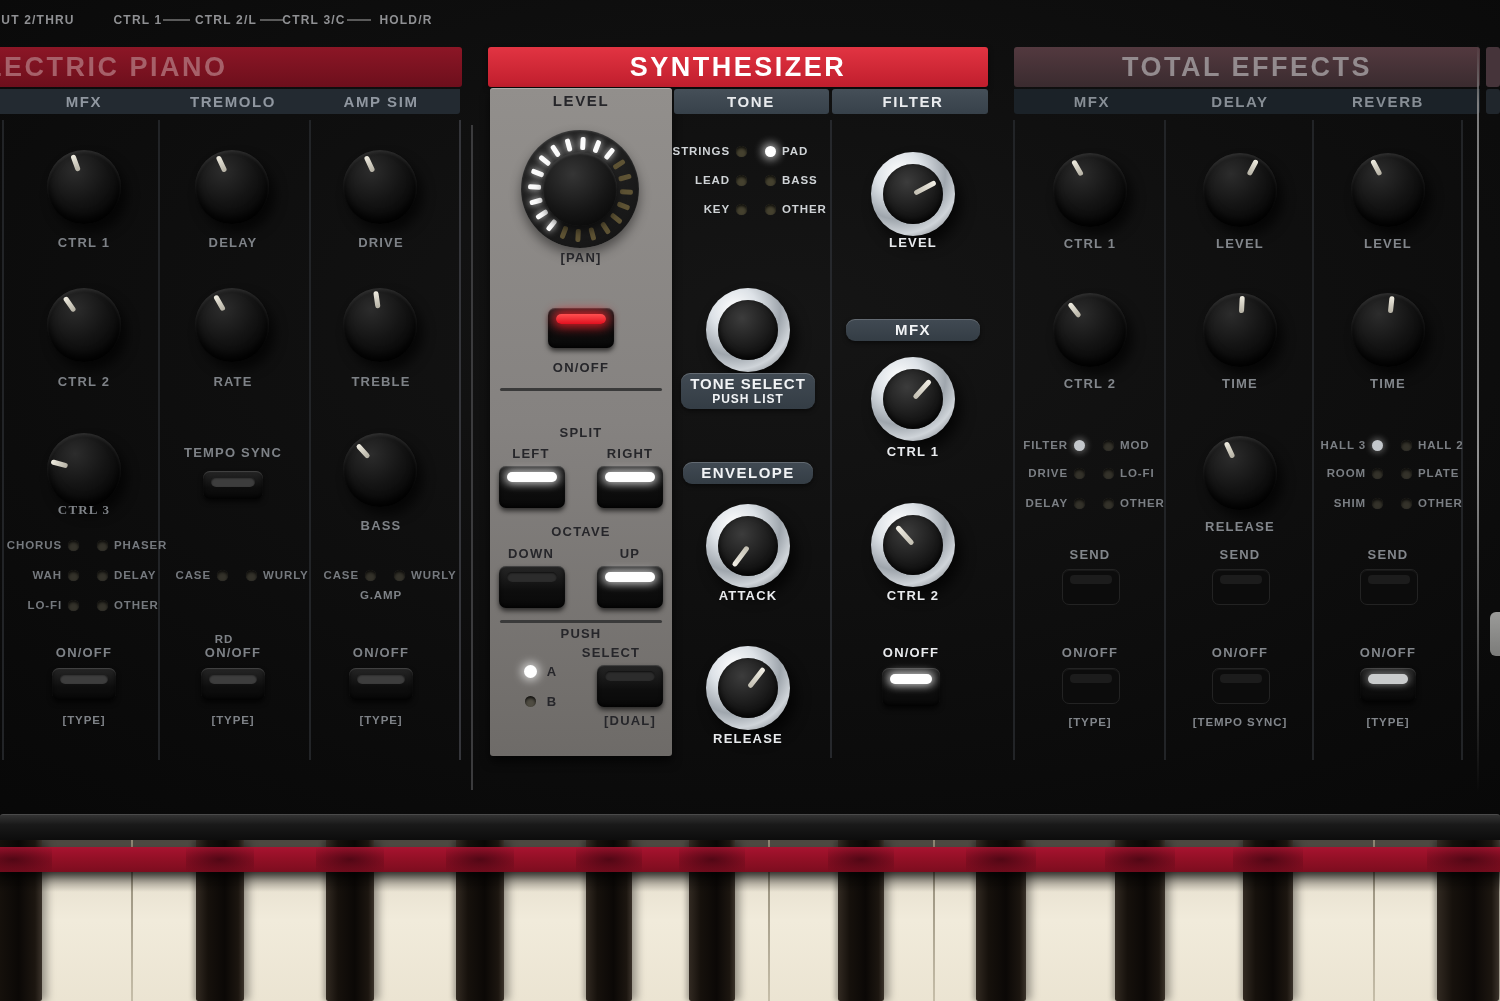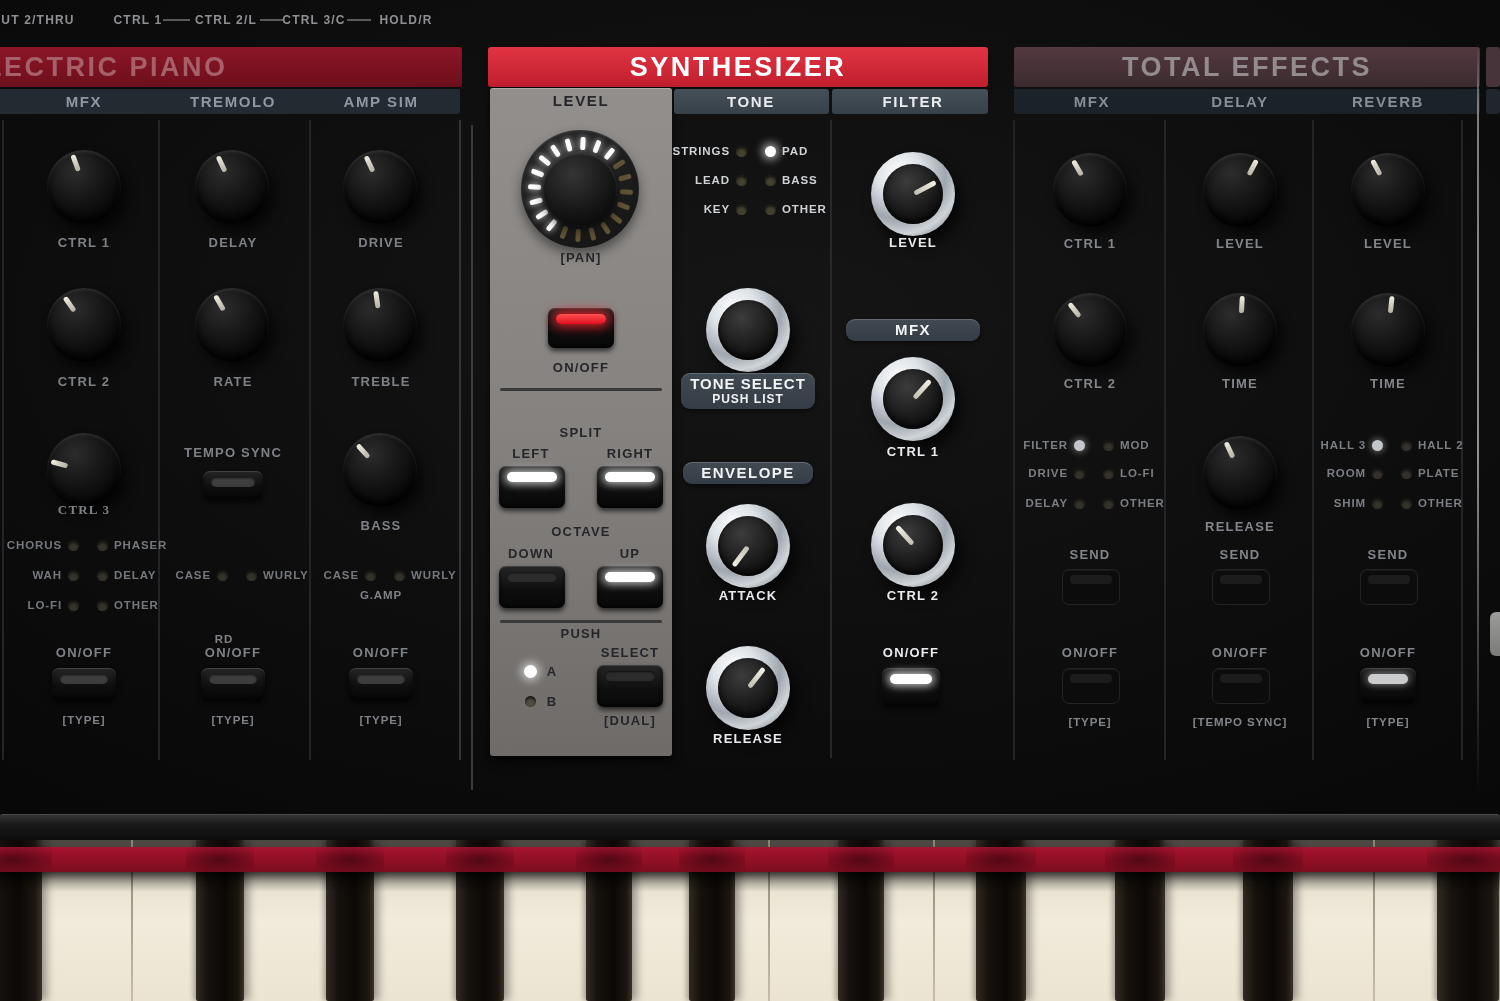--- a/index.html
+++ b/index.html
@@ -267,21 +267,21 @@
   <div class="btn" style="left:499px;top:566px;width:66px;height:42px;">
       <div class="slot unlit-dark"></div>
     </div>
   <div class="btn" style="left:597px;top:566px;width:66px;height:42px;">
       <div class="slot lit-white"></div>
     </div>
 
   <div class="hline" style="left:500px;top:620px;width:162px;"></div>
 
   <div class="lbl greyt" style="left:581px;top:626px;">PUSH</div>
-  <div class="lbl greyt" style="left:630px;top:645px;text-align:right;">SELECT</div>
+  <div class="lbl greyt" style="left:611px;top:645px;text-align:right;">SELECT</div>
   <div class="led lit" style="position:absolute;left:524px;top:665px;width:13px;height:13px;"></div>
   <div class="lbl greyt" style="left:552px;top:664px;">A</div>
   <div class="led" style="position:absolute;left:525px;top:696px;background:#4f4c42;"></div>
   <div class="lbl greyt" style="left:552px;top:694px;">B</div>
   <div class="btn" style="left:597px;top:665px;width:66px;height:42px;">
       <div class="slot unlit-dark"></div>
     </div>
   <div class="lbl greyt" style="left:630px;top:713px;">[DUAL]</div>
 
   <div class="bar" style="left:674px;top:89px;width:155px;height:25px;background:linear-gradient(#454f58,#37414a);"></div>

